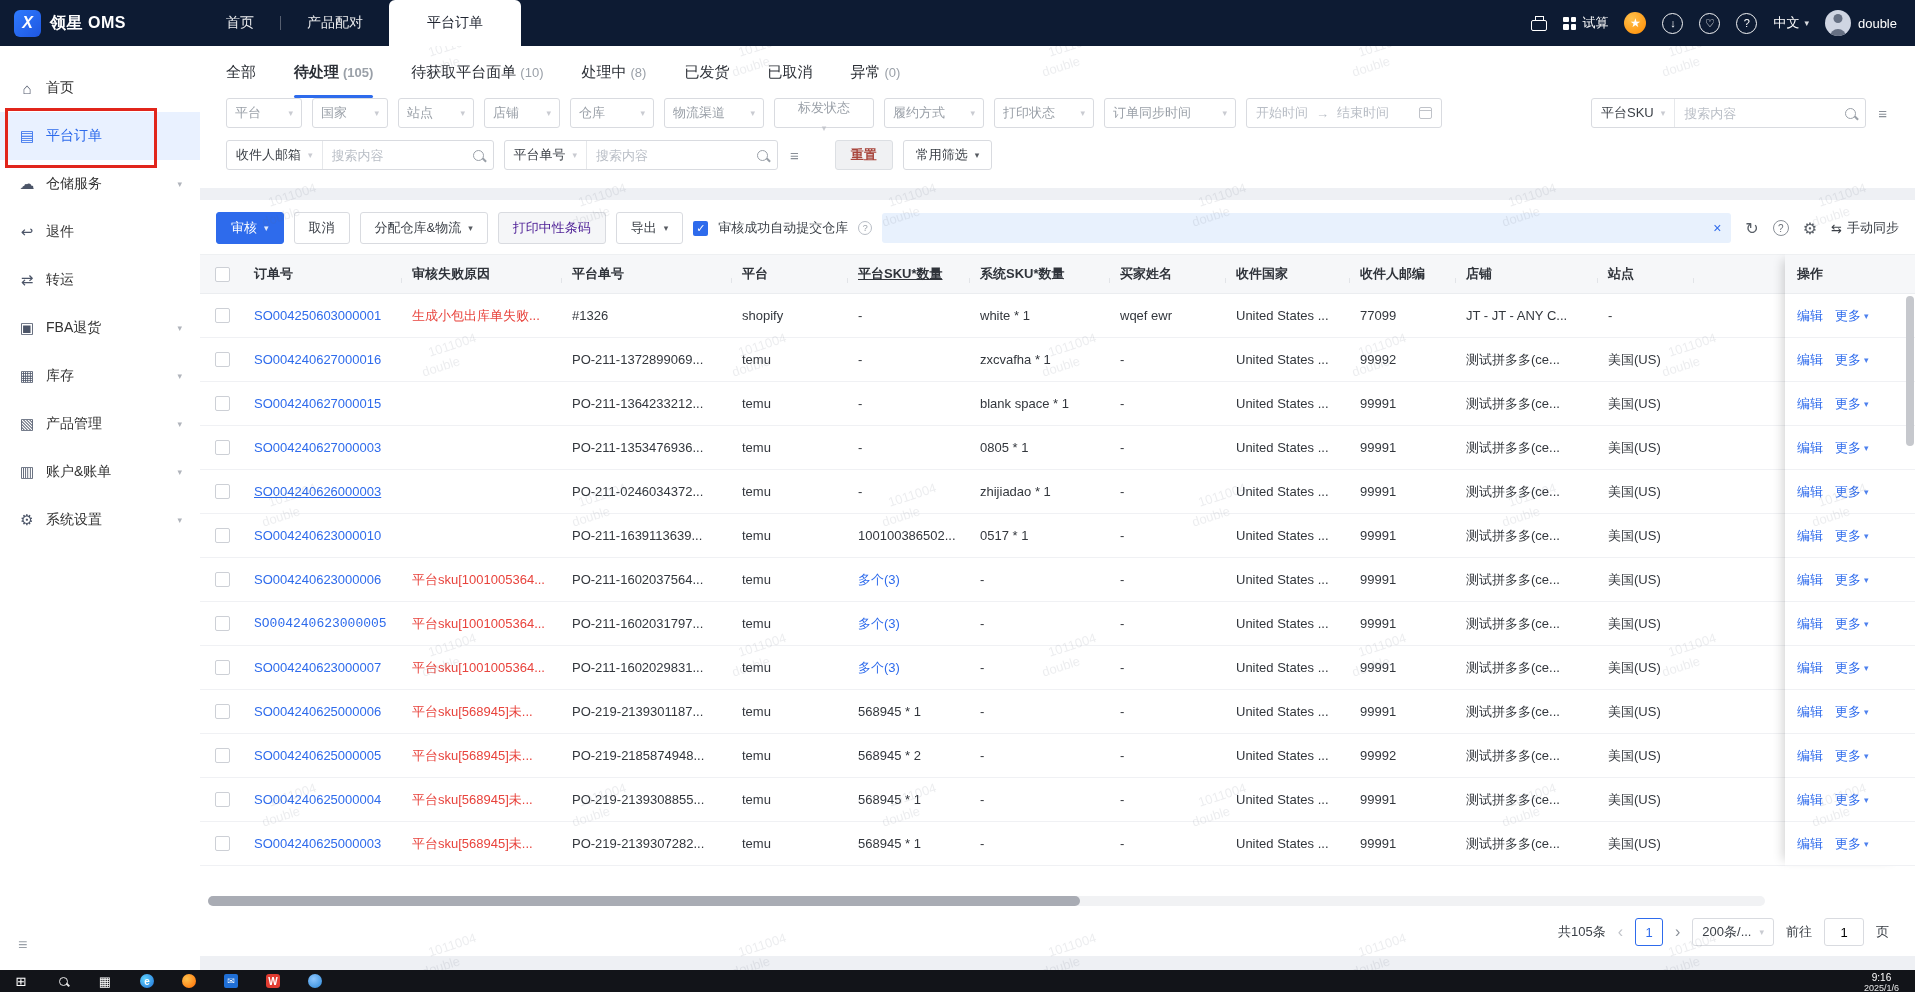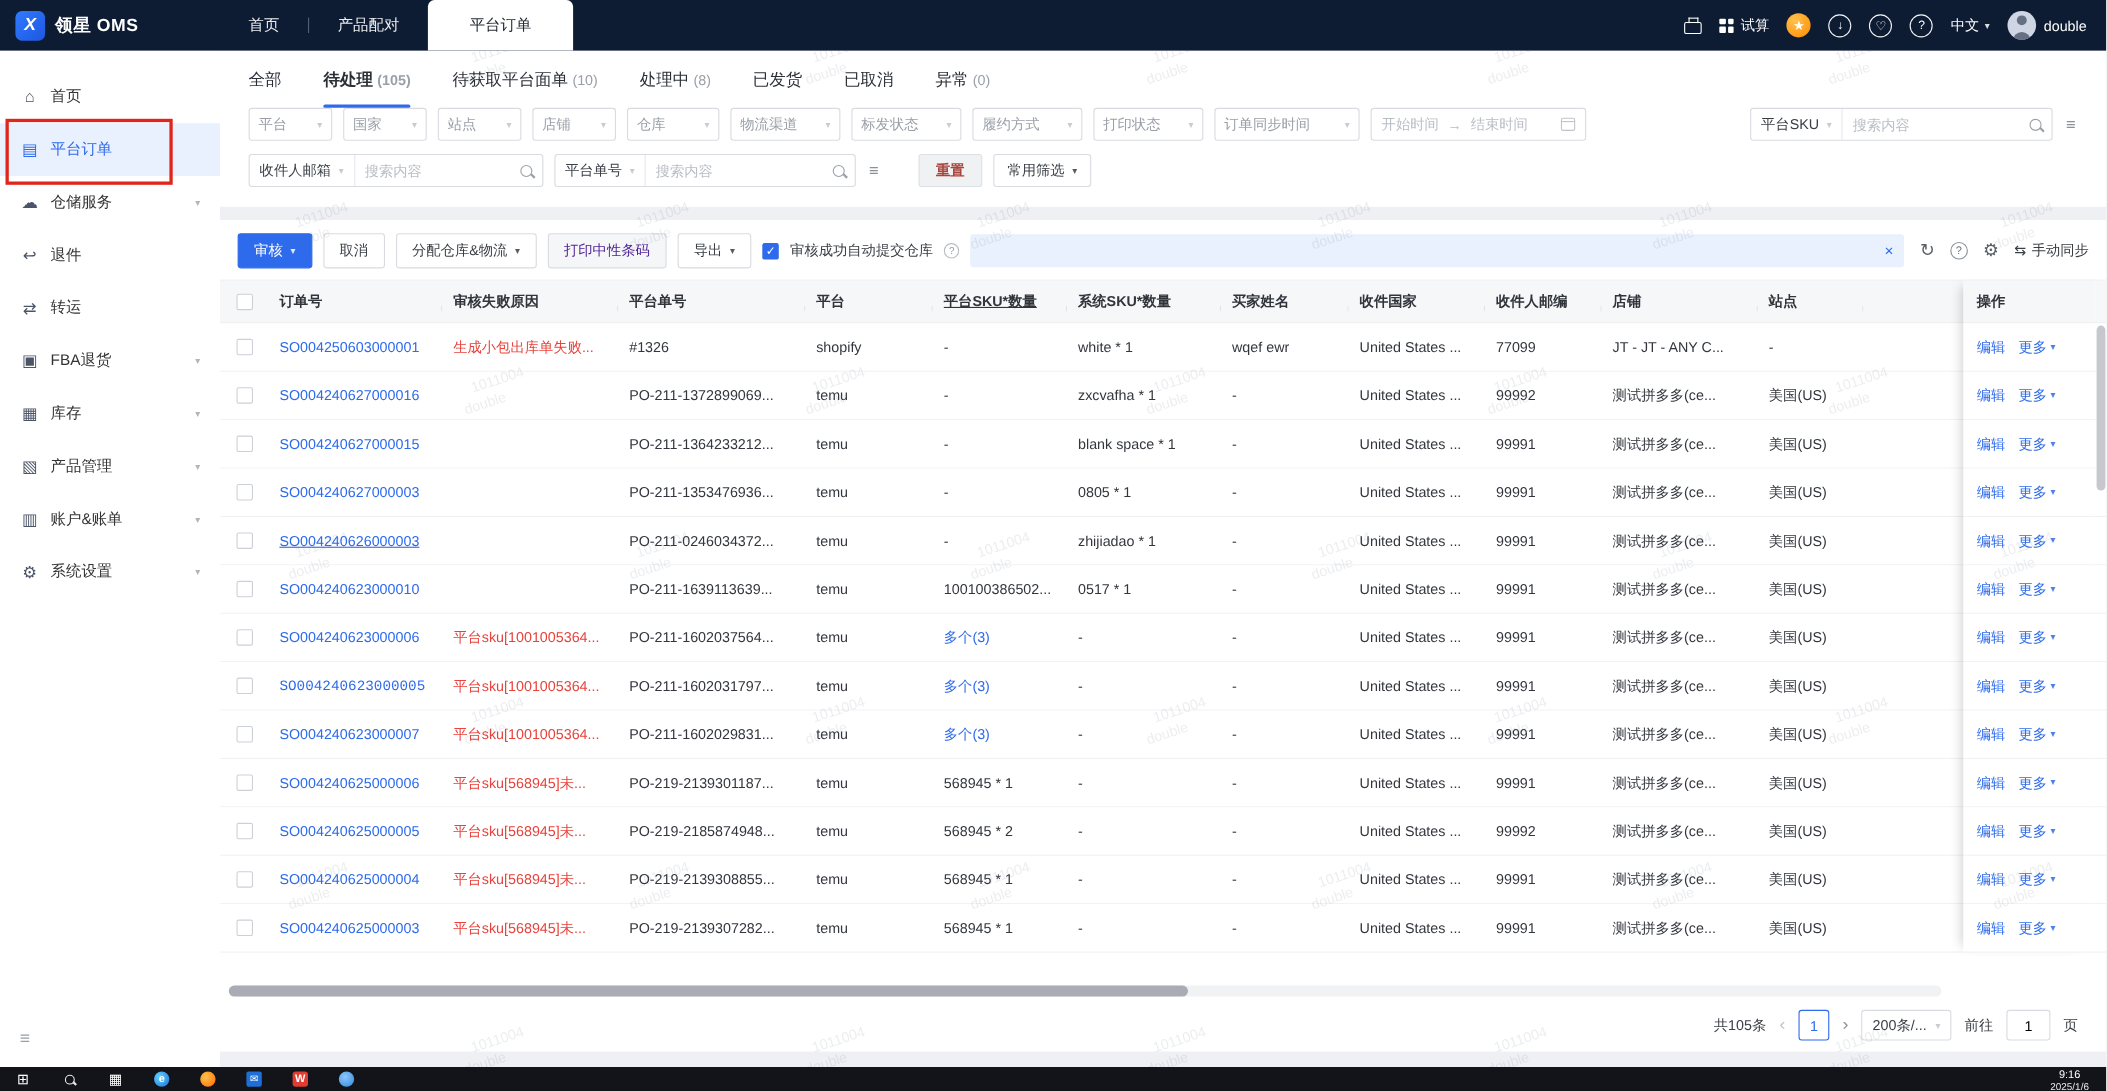--- a/index.html
+++ b/index.html
@@ -279,21 +279,21 @@
                 <span class="chev">▾</span>
               </div>
               <div class="fsel" style="width: 84px;">
                 <span>仓库</span>
                 <span class="chev">▾</span>
               </div>
               <div class="fsel" style="width: 100px;">
                 <span>物流渠道</span>
                 <span class="chev">▾</span>
               </div>
-              <div class="fsel" style="width: 100px;">
+              <div class="fsel" style="width: 100px; flex-direction: column;">
                 <span>标发状态</span>
                 <span class="chev">▾</span>
               </div>
               <div class="fsel" style="width: 100px;">
                 <span>履约方式</span>
                 <span class="chev">▾</span>
               </div>
               <div class="fsel" style="width: 100px;">
                 <span>打印状态</span>
                 <span class="chev">▾</span>

